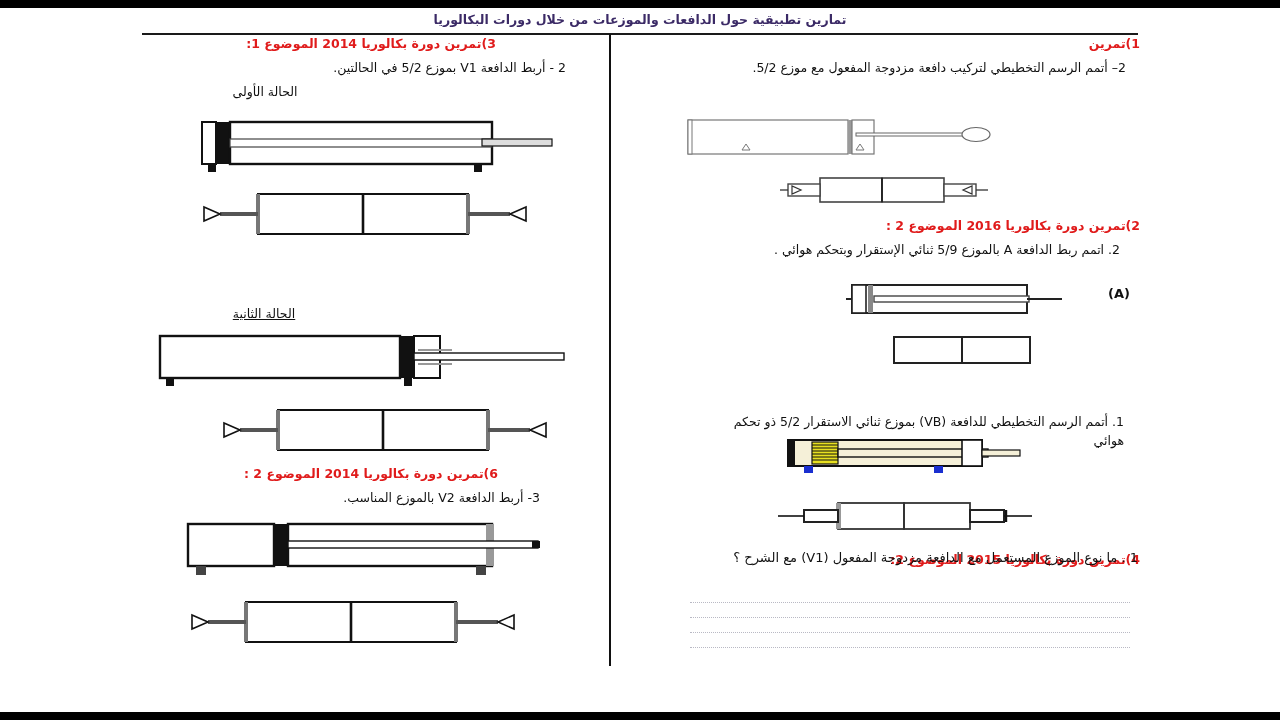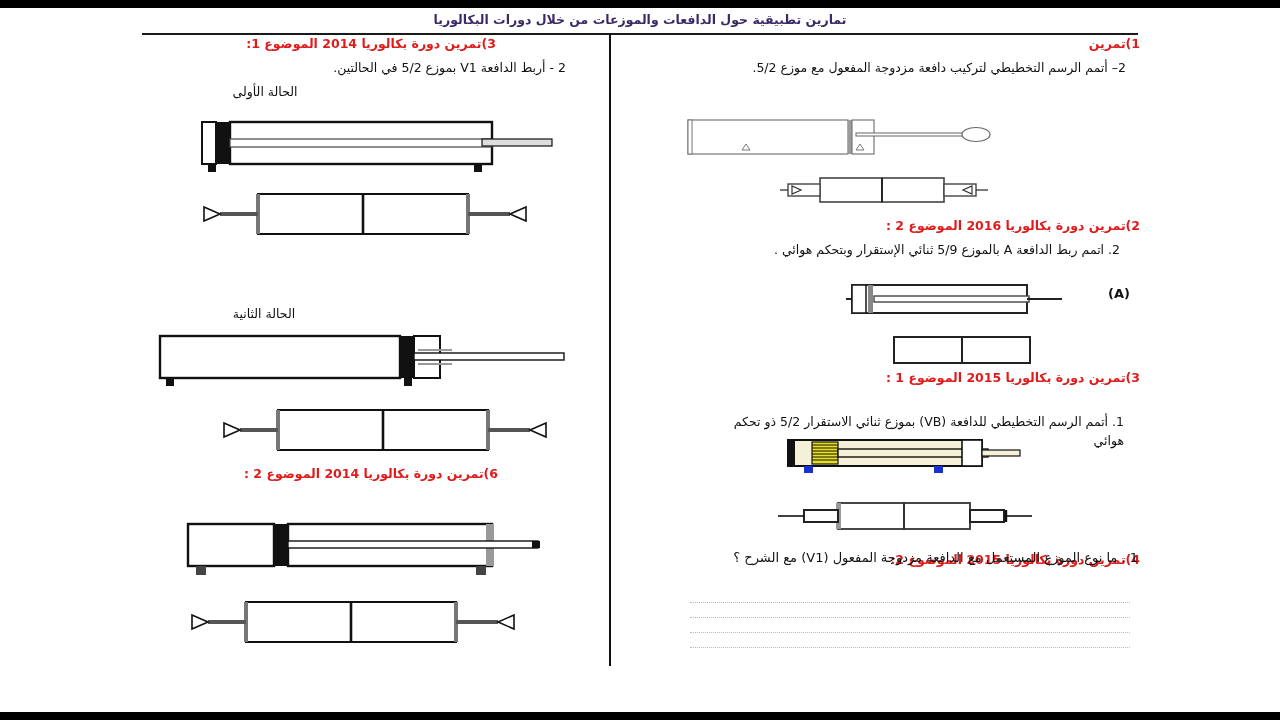--- a/index.html
+++ b/index.html
@@ -122,21 +122,20 @@
       </div>
 
       <div class="abs" style="right:98px;top:298px;width:150px;height:32px;">
         <svg width="150" height="32" viewBox="0 0 150 32">
           <rect x="2" y="3" width="68" height="26" fill="#fff" stroke="#222" stroke-width="2"></rect>
           <rect x="70" y="3" width="68" height="26" fill="#fff" stroke="#222" stroke-width="2"></rect>
           <line x1="70" y1="3" x2="70" y2="29" stroke="#222" stroke-width="2"></line>
         </svg>
       </div>
 
-      <div class="ex-head abs" style="right:0px;top:334px;">3)تمرين دورة بكالوريا 2015 الموضوع 1 :</div>
       <div class="q-text abs" style="right:16px;top:376px;width:420px;">1. أتمم الرسم التخطيطي للدافعة (VB) بموزع ثنائي الاستقرار 5/2 ذو تحكم هوائي</div>
 
       <div class="abs" style="right:118px;top:400px;width:240px;height:42px;">
         <svg width="240" height="42" viewBox="0 0 240 42">
           <rect x="6" y="4" width="194" height="26" fill="#f5f0d8" stroke="#111" stroke-width="2"></rect>
           <rect x="6" y="4" width="7" height="26" fill="#111"></rect>
           <rect x="30" y="6" width="26" height="22" fill="#e8e020" stroke="#111" stroke-width="1.2"></rect>
           <g stroke="#111" stroke-width="1">
             <line x1="30" y1="9" x2="56" y2="9"></line>
             <line x1="30" y1="12" x2="56" y2="12"></line>
@@ -203,21 +202,21 @@
           <line x1="165" y1="6" x2="165" y2="46" stroke="#111" stroke-width="2.6"></line>
           <rect x="58" y="6" width="4" height="40" fill="#777"></rect>
           <rect x="268" y="6" width="4" height="40" fill="#777"></rect>
           <line x1="22" y1="26" x2="60" y2="26" stroke="#555" stroke-width="4"></line>
           <line x1="270" y1="26" x2="312" y2="26" stroke="#555" stroke-width="4"></line>
           <path d="M6 19 l0 14 l16 -7 z" fill="#fff" stroke="#111" stroke-width="1.6"></path>
           <path d="M328 19 l0 14 l-16 -7 z" fill="#fff" stroke="#111" stroke-width="1.6"></path>
         </svg>
       </div>
 
-      <div class="case-lbl abs" style="right:236px;top:270px;width:200px;">الحالة الثانية</div>
+      <div class="case-lbl abs" style="right:236px;top:270px;width:200px;text-decoration:underline;">الحالة الثانية</div>
 
       <div class="abs" style="right:28px;top:296px;width:420px;height:52px;">
         <svg width="420" height="52" viewBox="0 0 420 52">
           <rect x="8" y="4" width="240" height="42" fill="#fff" stroke="#111" stroke-width="2.4"></rect>
           <rect x="248" y="4" width="14" height="42" fill="#111"></rect>
           <rect x="262" y="4" width="26" height="42" fill="#fff" stroke="#111" stroke-width="2"></rect>
           <rect x="262" y="21" width="150" height="7" fill="#fff" stroke="#111" stroke-width="1.4"></rect>
           <line x1="266" y1="18" x2="300" y2="18" stroke="#999" stroke-width="2"></line>
           <line x1="266" y1="32" x2="300" y2="32" stroke="#999" stroke-width="2"></line>
           <rect x="14" y="46" width="8" height="8" fill="#111"></rect>
@@ -233,20 +232,21 @@
           <rect x="58" y="6" width="4" height="40" fill="#777"></rect>
           <rect x="268" y="6" width="4" height="40" fill="#777"></rect>
           <line x1="22" y1="26" x2="60" y2="26" stroke="#555" stroke-width="4"></line>
           <line x1="270" y1="26" x2="312" y2="26" stroke="#555" stroke-width="4"></line>
           <path d="M6 19 l0 14 l16 -7 z" fill="#fff" stroke="#111" stroke-width="1.6"></path>
           <path d="M328 19 l0 14 l-16 -7 z" fill="#fff" stroke="#111" stroke-width="1.6"></path>
         </svg>
       </div>
 
       <div class="ex-head abs center" style="right:0px;top:430px;width:458px;">6)تمرين دورة بكالوريا 2014   الموضوع 2 :</div>
+      <div class="q-text abs" style="right:60px;top:452px;width:380px;">3- أربط الدافعة V2 بالموزع المناسب.</div>
 
       <div class="abs" style="right:40px;top:484px;width:380px;height:52px;">
         <svg width="380" height="52" viewBox="0 0 380 52">
           <rect x="8" y="4" width="86" height="42" fill="#fff" stroke="#111" stroke-width="2.4"></rect>
           <rect x="94" y="4" width="14" height="42" fill="#111"></rect>
           <rect x="108" y="4" width="204" height="42" fill="#fff" stroke="#111" stroke-width="2.4"></rect>
           <rect x="306" y="4" width="8" height="42" fill="#999"></rect>
           <rect x="108" y="21" width="250" height="7" fill="#fff" stroke="#111" stroke-width="1.4"></rect>
           <rect x="352" y="21" width="8" height="7" fill="#111"></rect>
           <rect x="16" y="46" width="10" height="9" fill="#444"></rect>

